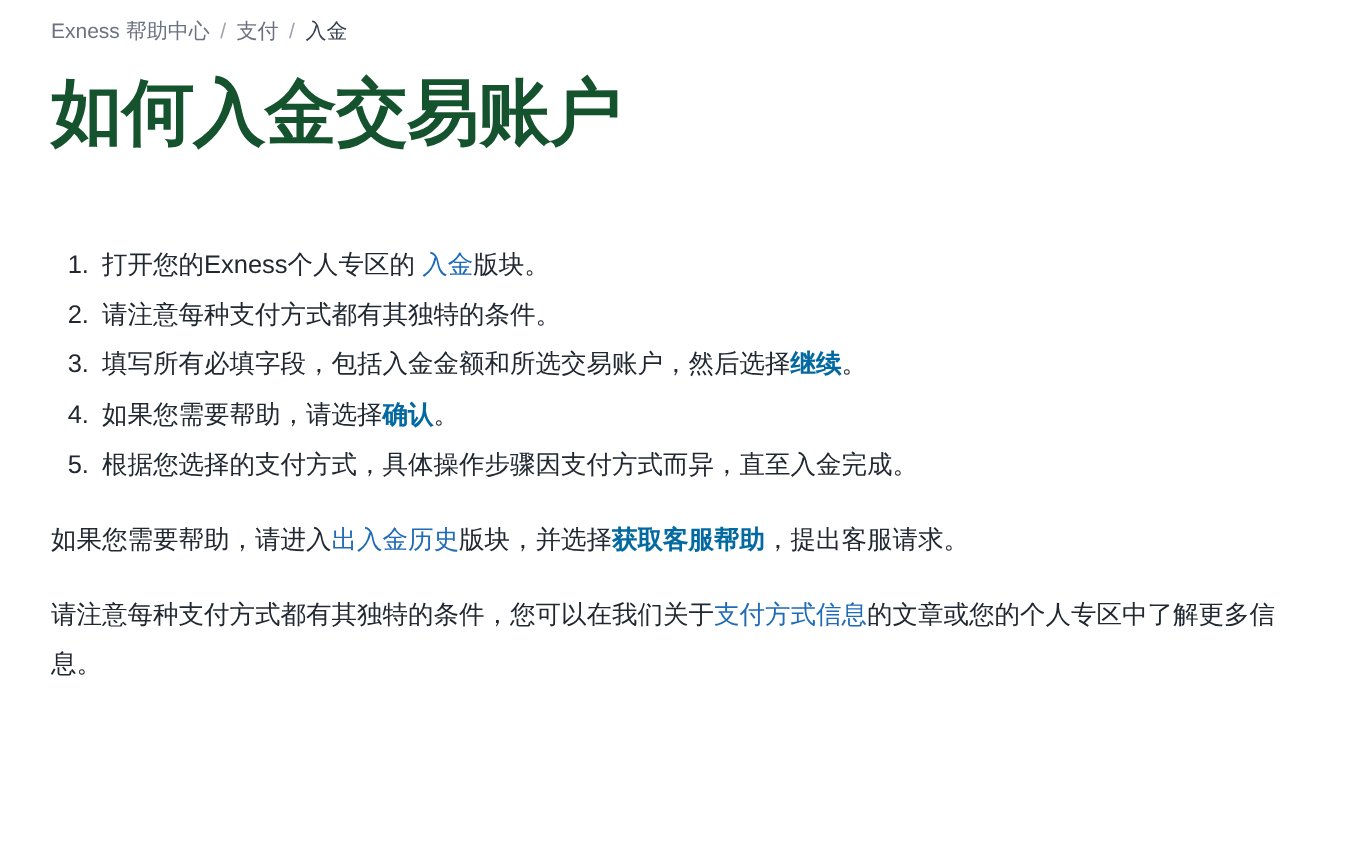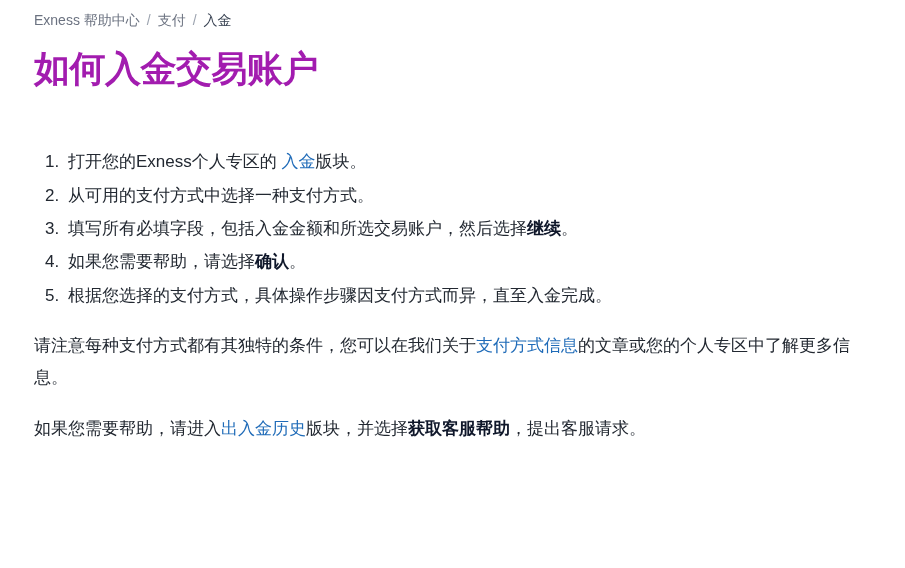--- a/index.html
+++ b/index.html
@@ -35,26 +35,26 @@
   .breadcrumb .sep {
     margin: 0 7px;
     color: #9ca3af;
   }
   .breadcrumb .current {
     color: #374151;
     white-space: nowrap;
   }
   
   h1.title {
-    font-size: 36px;
+    font-size: 48px;
     line-height: 1.18;
     font-weight: bold;
     letter-spacing: -0.5px;
     margin: 18px 0 0 0;
-    color: #a21caf;
+    color: #14532d;
   }
   
   .meta {
     display: flex;
     align-items: center;
     font-size: 14px;
     color: #6b7280;
     margin-top: 16px;
   }
   .meta .dot {
@@ -79,21 +79,21 @@
     padding-left: 30px;
   }
   .article ol li {
     margin-bottom: 1px;
     padding-left: 4px;
   }
   a.inline-link {
     color: #1f6bb8;
     text-decoration: none;
   }
-  strong.b { font-weight: bold; color: #0f172a; }
+  strong.b { font-weight: bold; color: #0369a1; }
 </style>
 </head>
 <body>
 
 <div class="page">
 
   <nav class="breadcrumb">
     <a href="#">Exness 帮助中心</a>
     <span class="sep">/</span>
     <a href="#">支付</a>
@@ -105,31 +105,31 @@
 
 
   <div class="article">
 
 
     <ol>
       <li>
         <span>打开您的Exness个人专区的 </span><a href="#" class="inline-link">入金</a><span>版块。</span>
       </li>
       <li>
-        <span>从可用的支付方式中选择一种支付方式。</span>
+        <span>请注意每种支付方式都有其独特的条件。</span>
       </li>
       <li>
         <span>填写所有必填字段，包括入金金额和所选交易账户，然后选择</span><strong class="b">继续</strong><span>。</span>
       </li>
       <li>
         <span>如果您需要帮助，请选择</span><strong class="b">确认</strong><span>。</span>
       </li>
       <li>
         <span>根据您选择的支付方式，具体操作步骤因支付方式而异，直至入金完成。</span>
       </li>
     </ol>
 
+    <p><span>如果您需要帮助，请进入</span><a href="#" class="inline-link">出入金历史</a><span>版块，并选择</span><strong class="b">获取客服帮助</strong><span>，提出客服请求。</span></p>
+
     <p><span>请注意每种支付方式都有其独特的条件，您可以在我们关于</span><a href="#" class="inline-link">支付方式信息</a><span>的文章或您的个人专区中了解更多信息。</span></p>
-
-    <p><span>如果您需要帮助，请进入</span><a href="#" class="inline-link">出入金历史</a><span>版块，并选择</span><strong class="b">获取客服帮助</strong><span>，提出客服请求。</span></p>
 
   </div>
 </div>
 
 </body></html>

